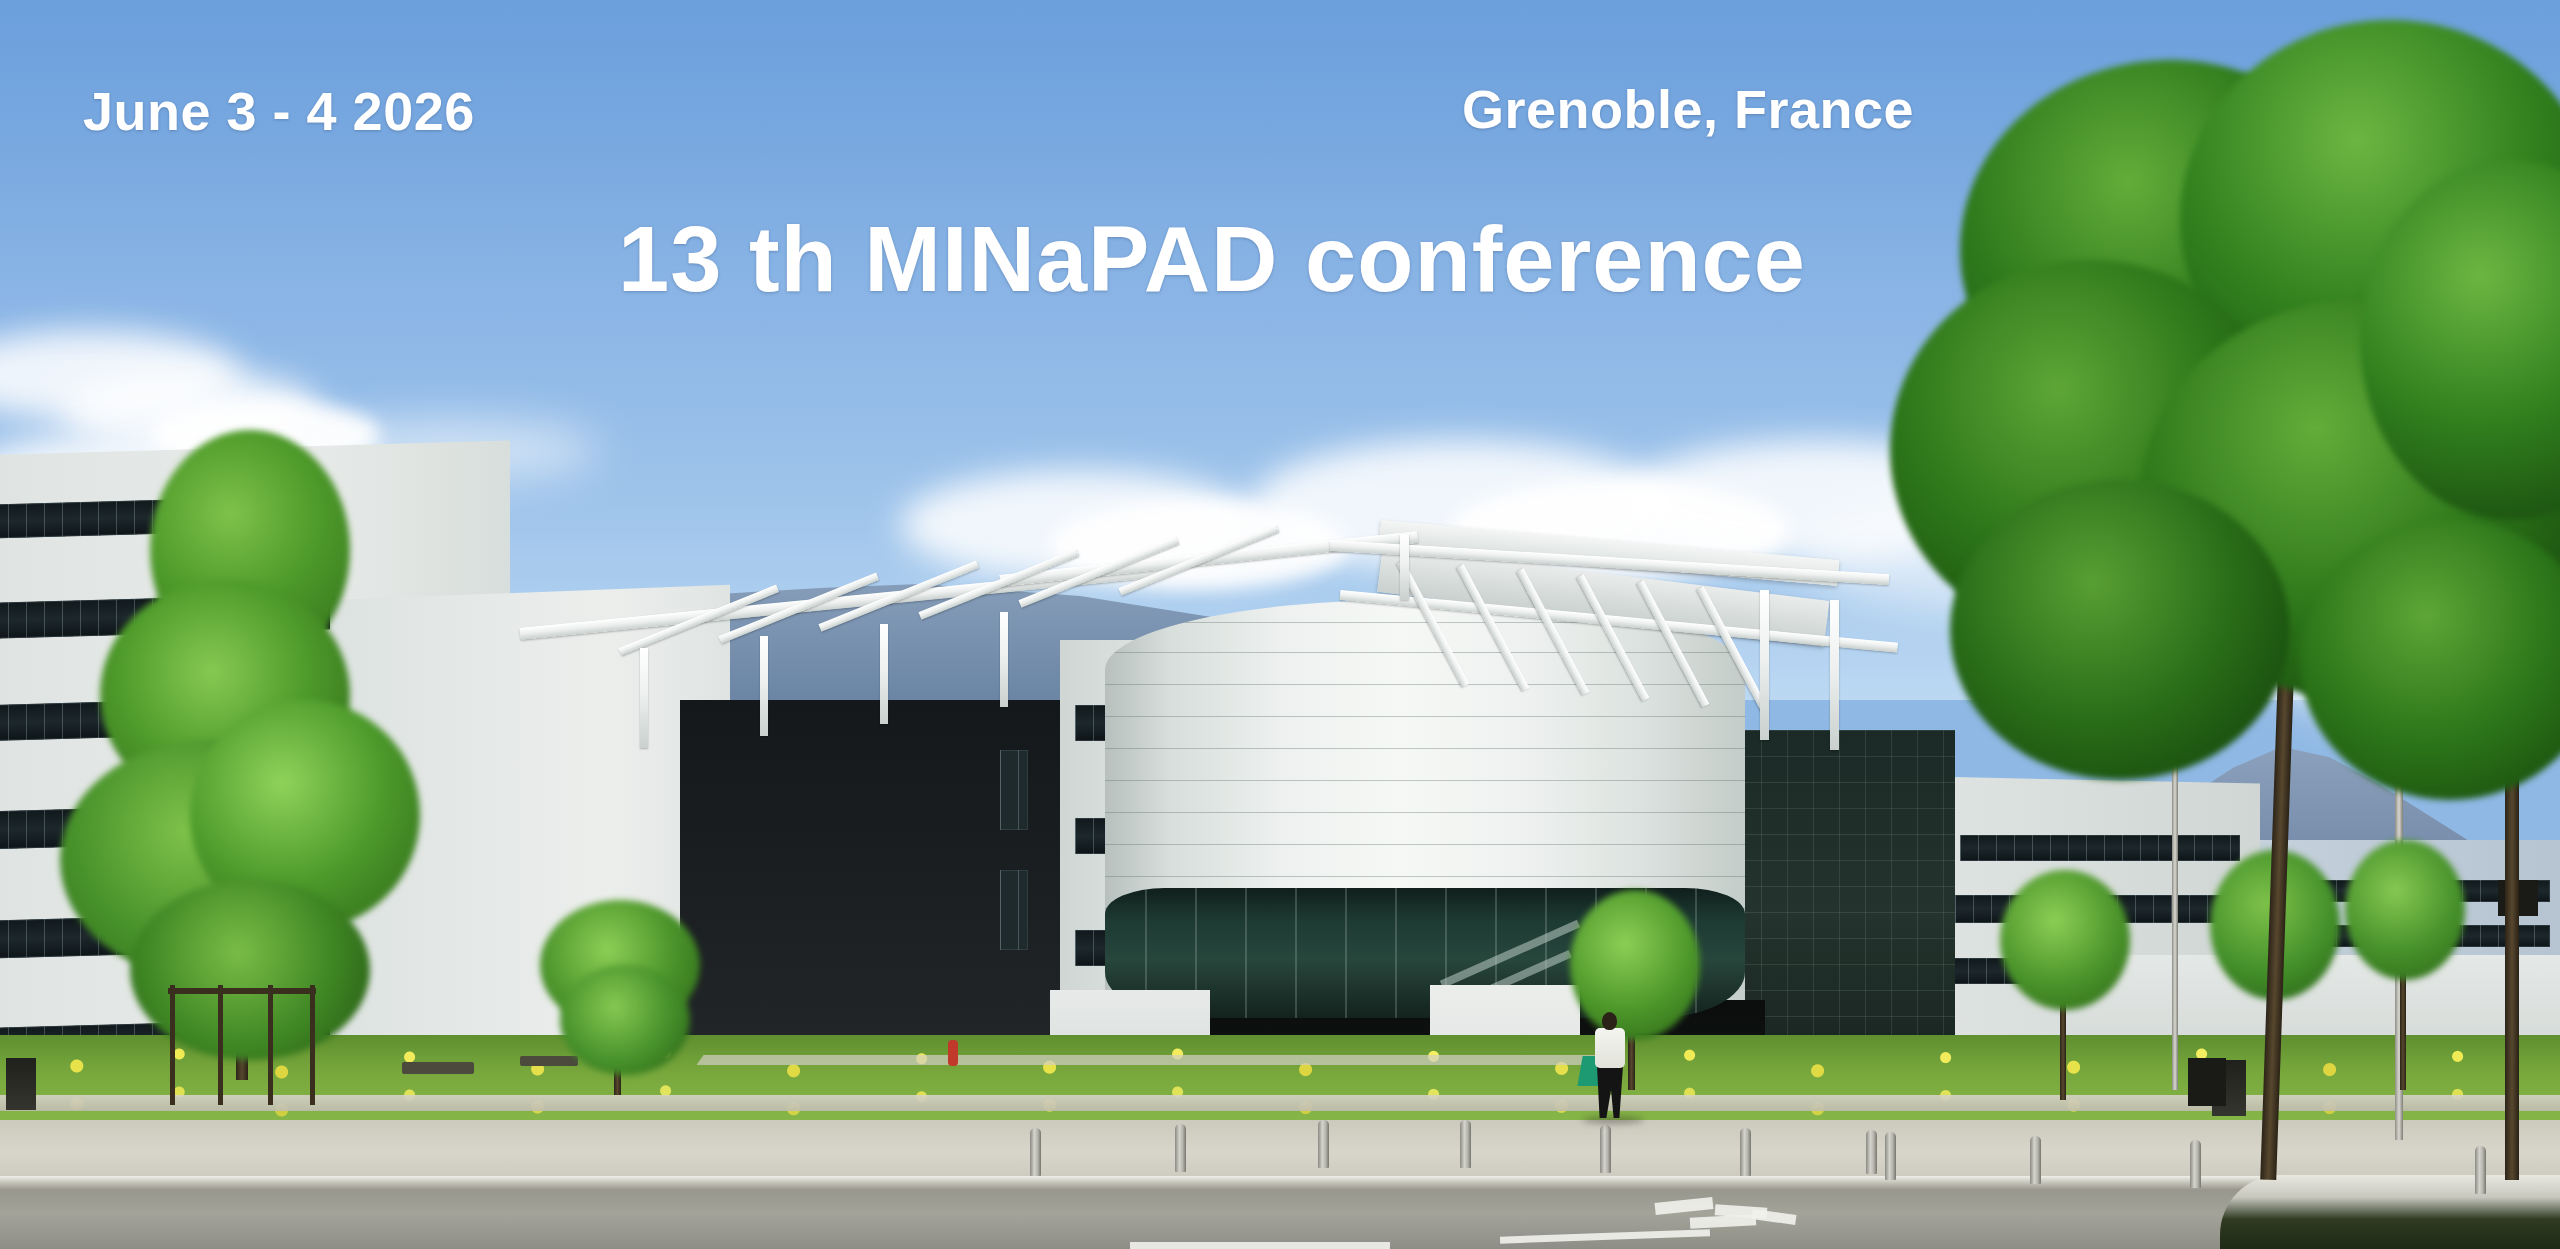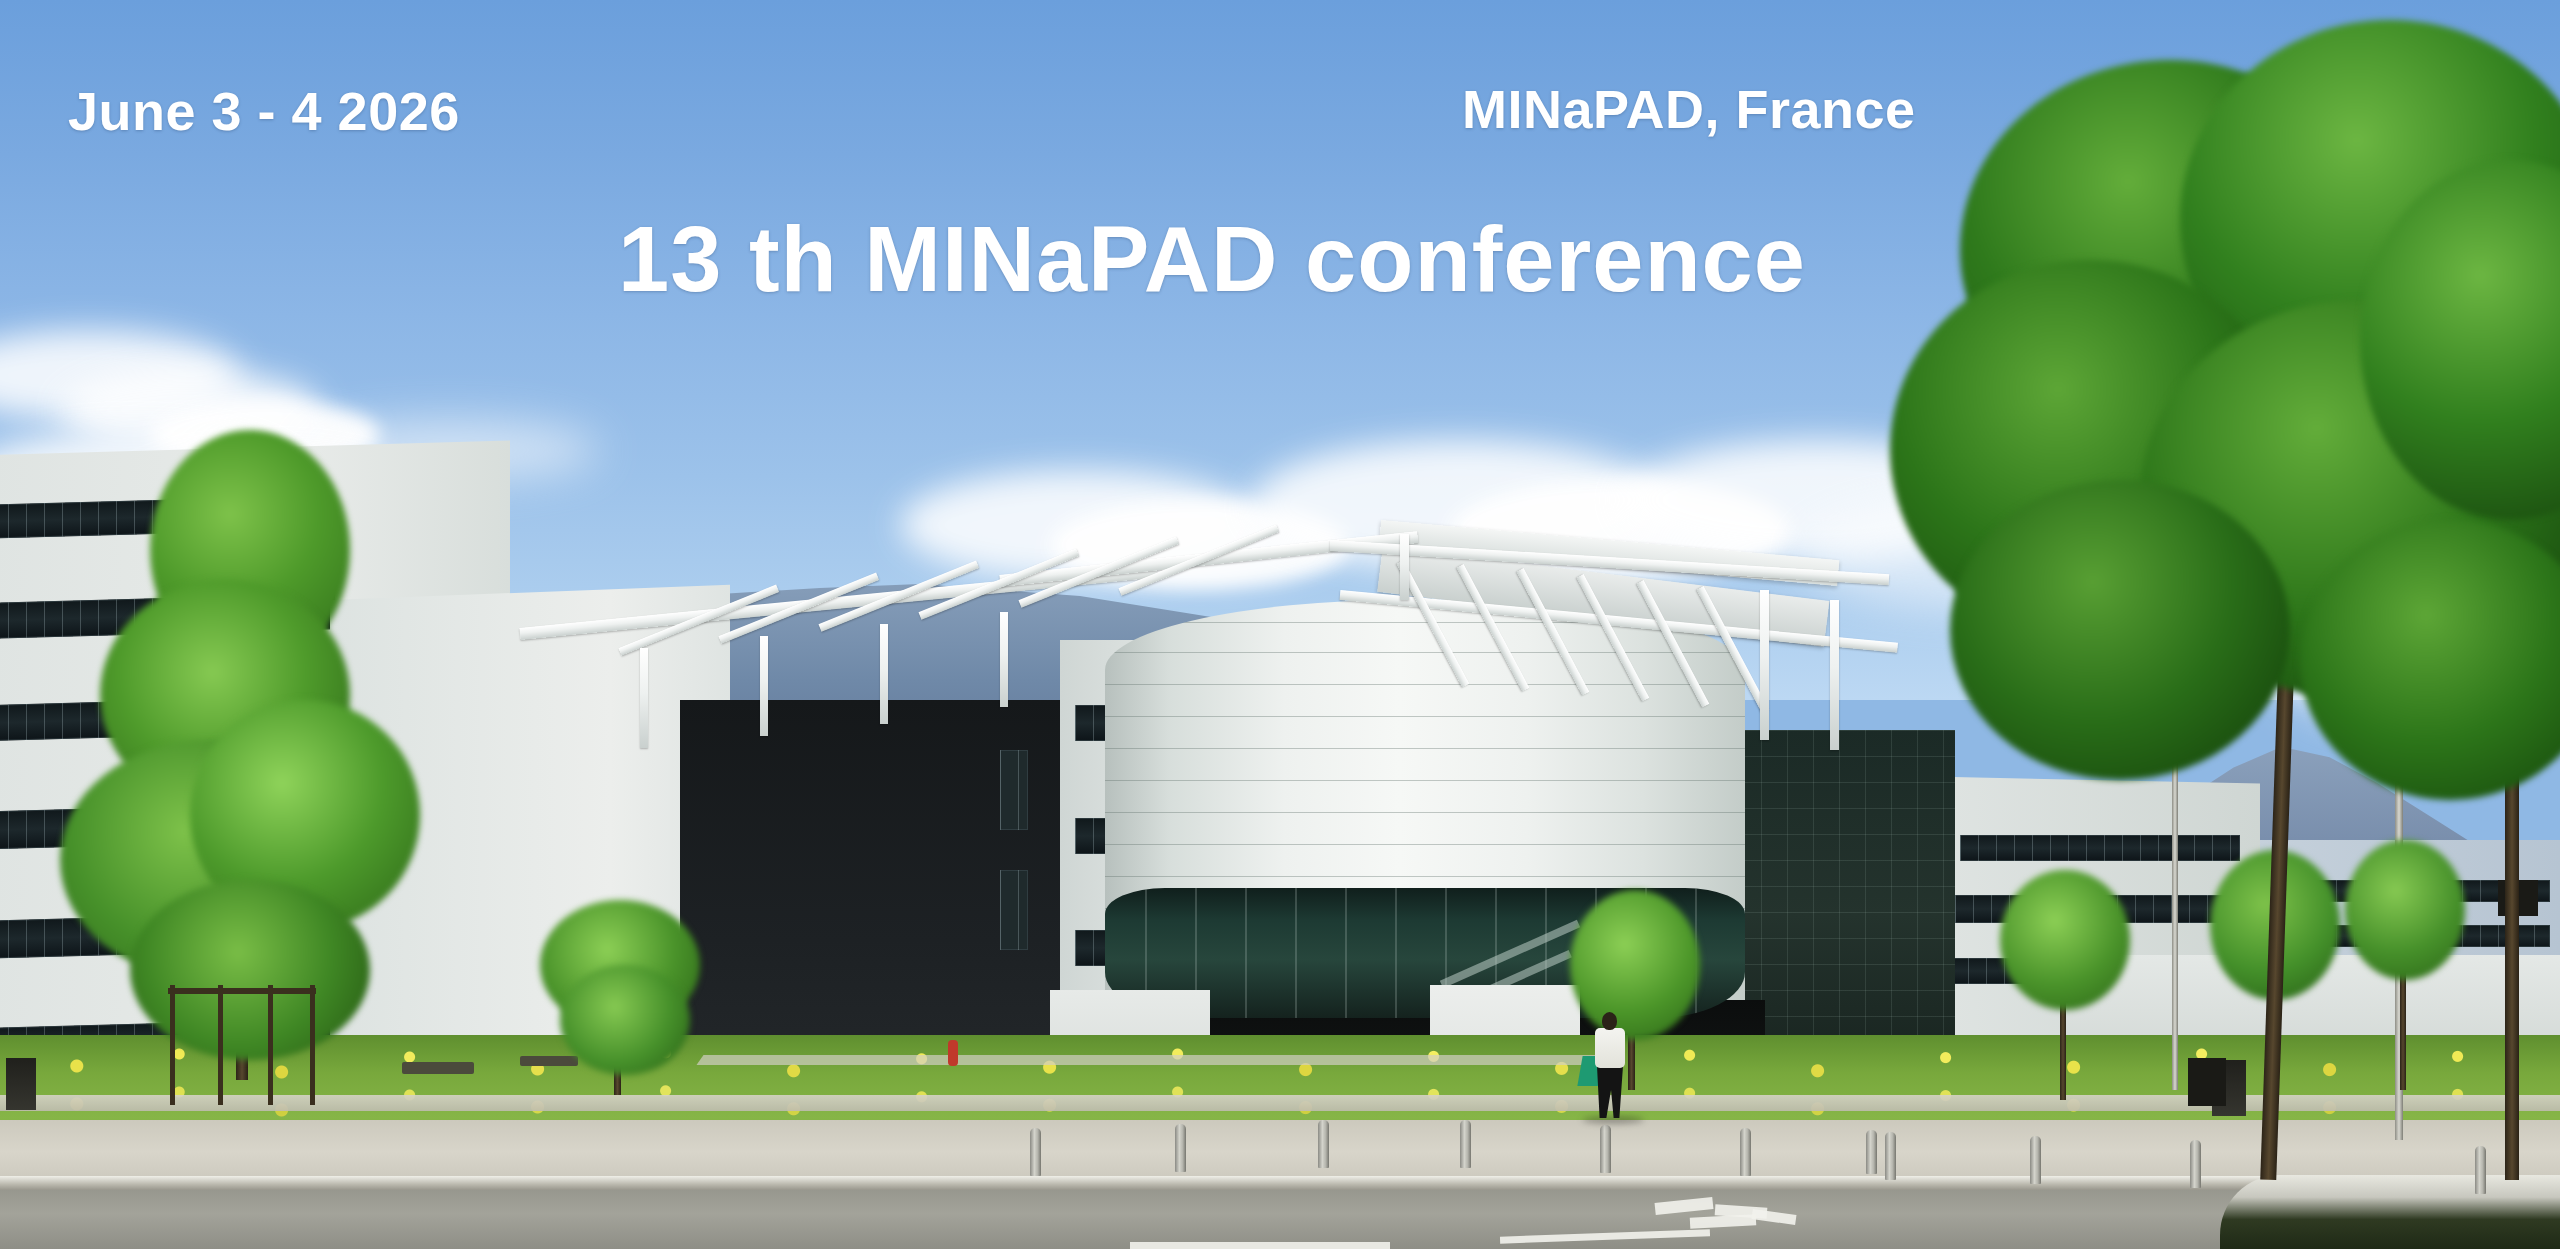--- a/index.html
+++ b/index.html
@@ -369,21 +369,21 @@
   .headline {
     position: absolute;
     color: #ffffff;
     font-weight: bold;
     font-family: "Liberation Sans", sans-serif;
     white-space: nowrap;
     text-shadow: 0 1px 3px rgba(40,70,110,.35);
     letter-spacing: 0.5px;
   }
   #date-text {
-    left: 68px; top: 80px;
+    left: 83px; top: 80px;
     font-size: 54px;
   }
   #location-text {
     left: 1462px; top: 78px;
     font-size: 54px;
   }
   #conf-title {
     left: 618px; top: 207px;
     font-size: 92px;
     letter-spacing: 1px;
@@ -601,17 +601,17 @@
   <div class="person" style="left:1586px; top:1012px;">
     <div class="p-shadow"></div>
     <div class="p-bag"></div>
     <div class="p-legs"></div>
     <div class="p-torso"></div>
     <div class="p-head"></div>
   </div>
 
   <div class="headline" id="date-text">June 3 - 4  2026</div>
 
-  <div class="headline" id="location-text">MINaPAD, France</div>
+  <div class="headline" id="location-text">Grenoble, France</div>
 
   <div class="headline" id="conf-title">13 th  MINaPAD conference</div>
 
 </div>
 
 </body></html>

